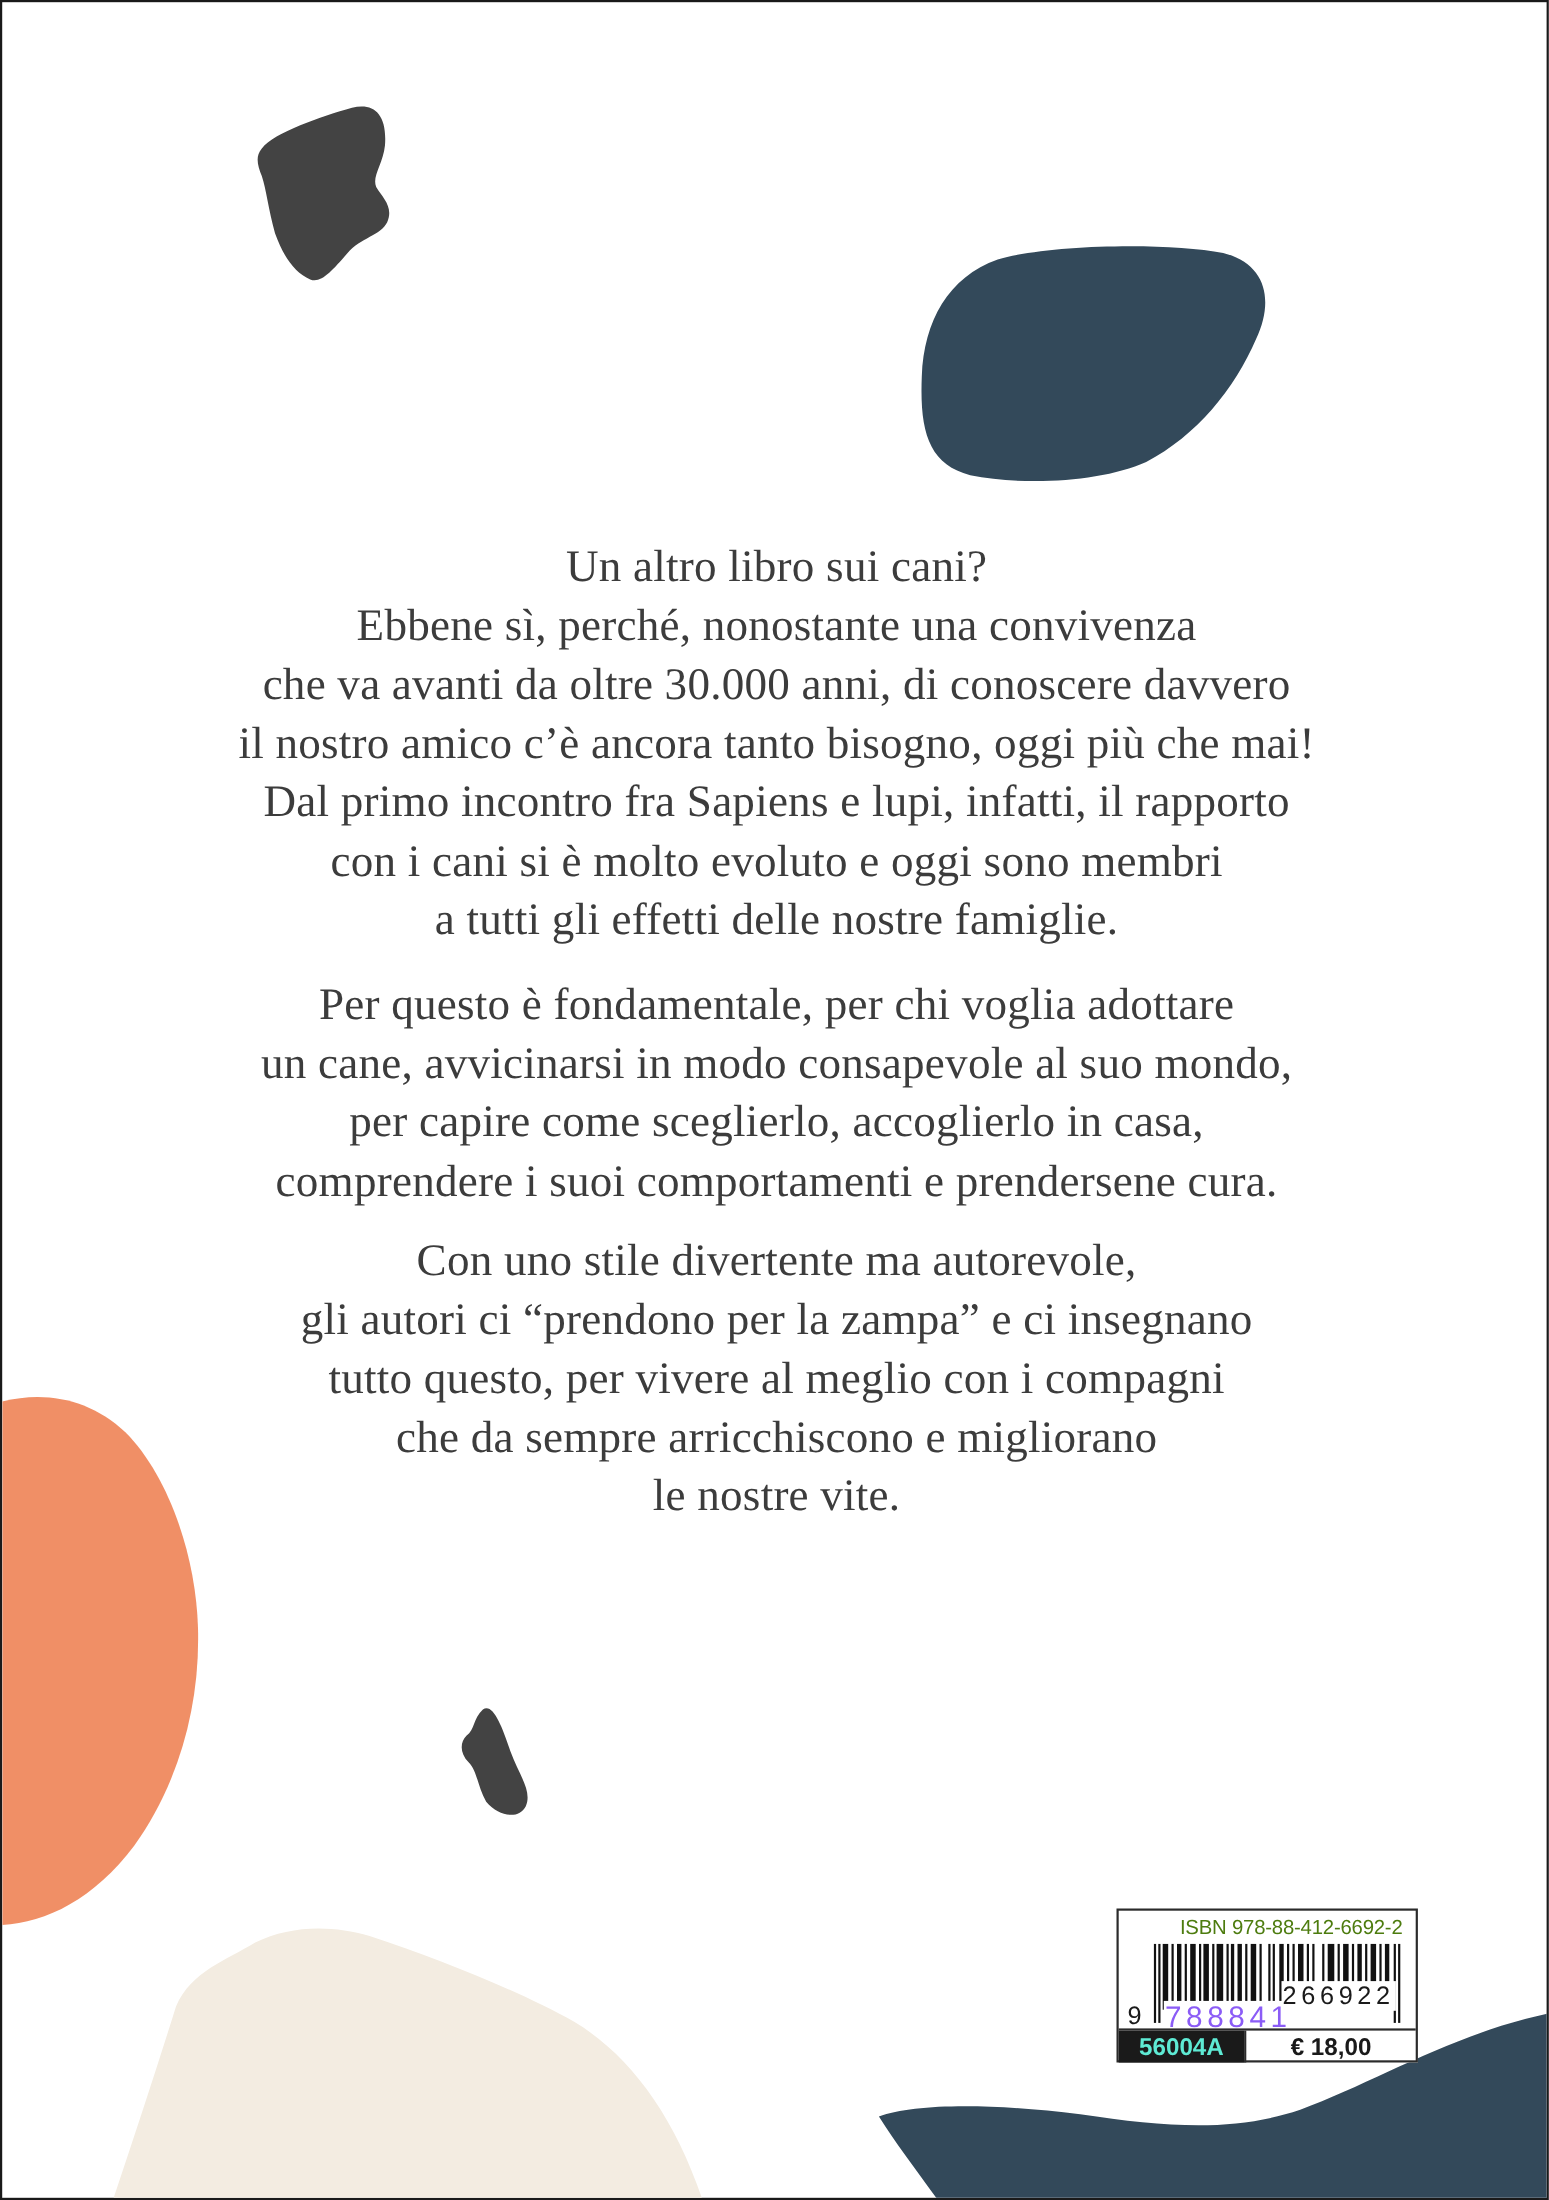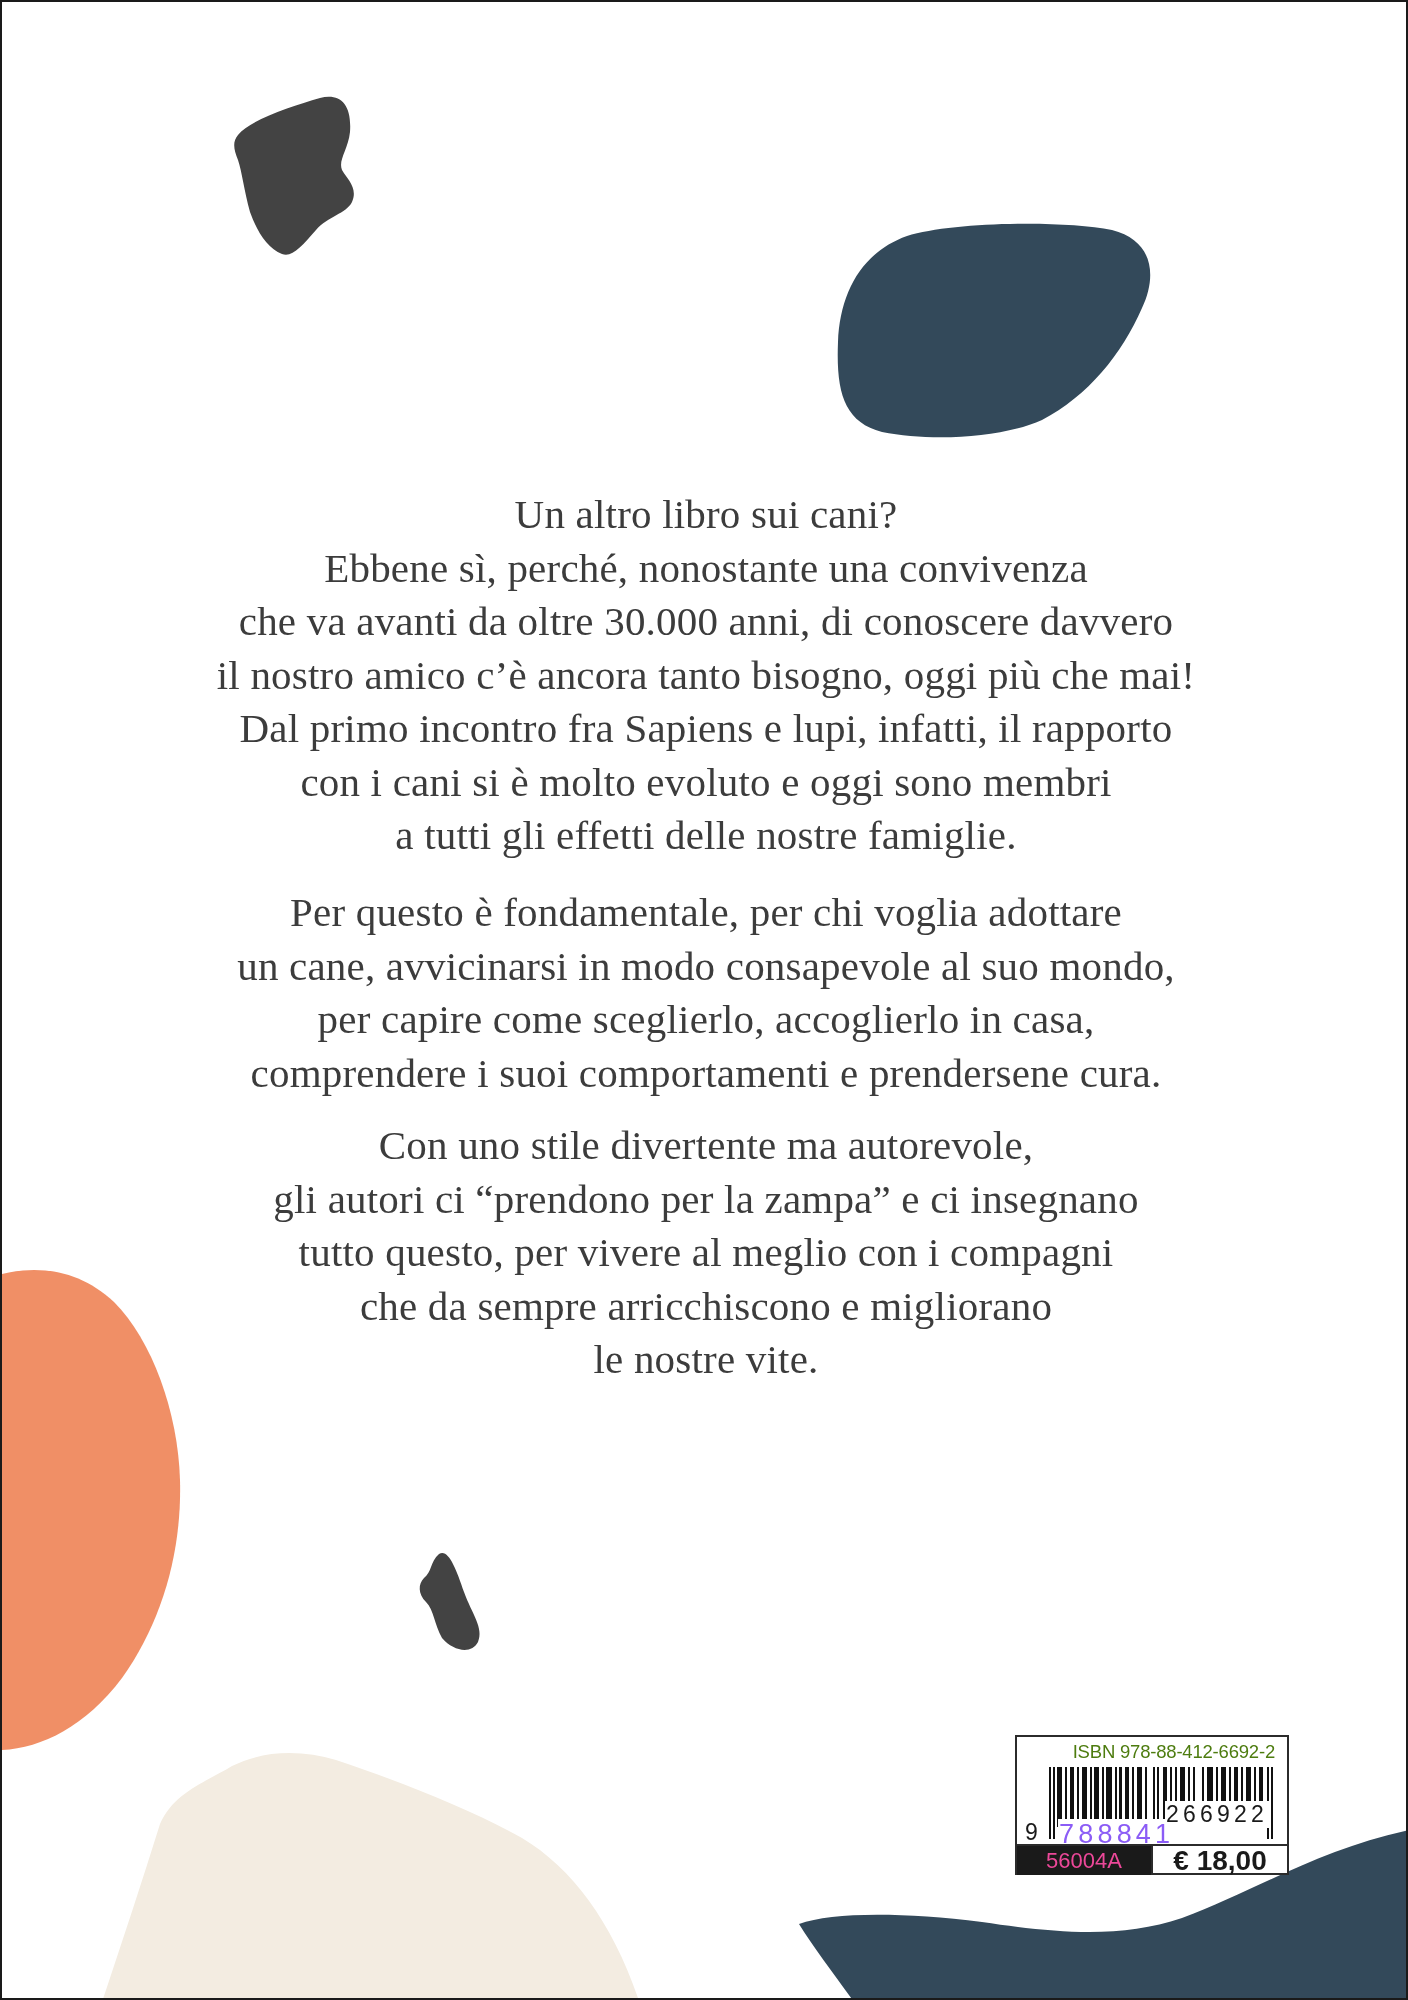--- a/index.html
+++ b/index.html
@@ -32,25 +32,25 @@
     }
     .bars { position: absolute; left: 30px; top: 30px; width: 230px; height: 72px; }
     .ean-first { position: absolute; left: 8px; top: 82px; font-size: 23px; color:#1a1a1a; }
     .ean-group1 { position: absolute; left: 41px; top: 82px; font-size: 27px; color:#8b5cf6; letter-spacing: 4.2px; background:#fff; padding: 0 1px; }
     .ean-group2 { position: absolute; left: 148px; top: 64px; font-size: 23px; color:#1a1a1a; letter-spacing: 4.2px; background:#fff; padding: 0 1px; }
     .price-row {
       position: absolute; left: 0; top: 107px; width: 100%; height: 31px;
       border-top: 2px solid #2b2b2b; box-sizing: border-box; display: flex;
     }
     .code-cell {
-      width: 134px; height: 100%; background: #1a1a1a; color: #ec4899;
-      font-weight: normal; font-size: 22px; text-align: center; line-height: 29px;
+      width: 114px; height: 100%; background: #1a1a1a; color: #5eead4;
+      font-weight: bold; font-size: 22px; text-align: center; line-height: 29px;
     }
     .price-cell {
-      flex: 1; height: 100%; color: #1a1a1a; font-weight: bold; font-size: 28px;
+      flex: 1; height: 100%; color: #1a1a1a; font-weight: bold; font-size: 22px;
       text-align: center; line-height: 29px; border-left: 2px solid #2b2b2b;
     }
   </style>
 </head>
 <body>
 
 <div class="page">
 
   <svg class="shapes" viewBox="0 0 1408 2000" width="1408" height="2000">
 

